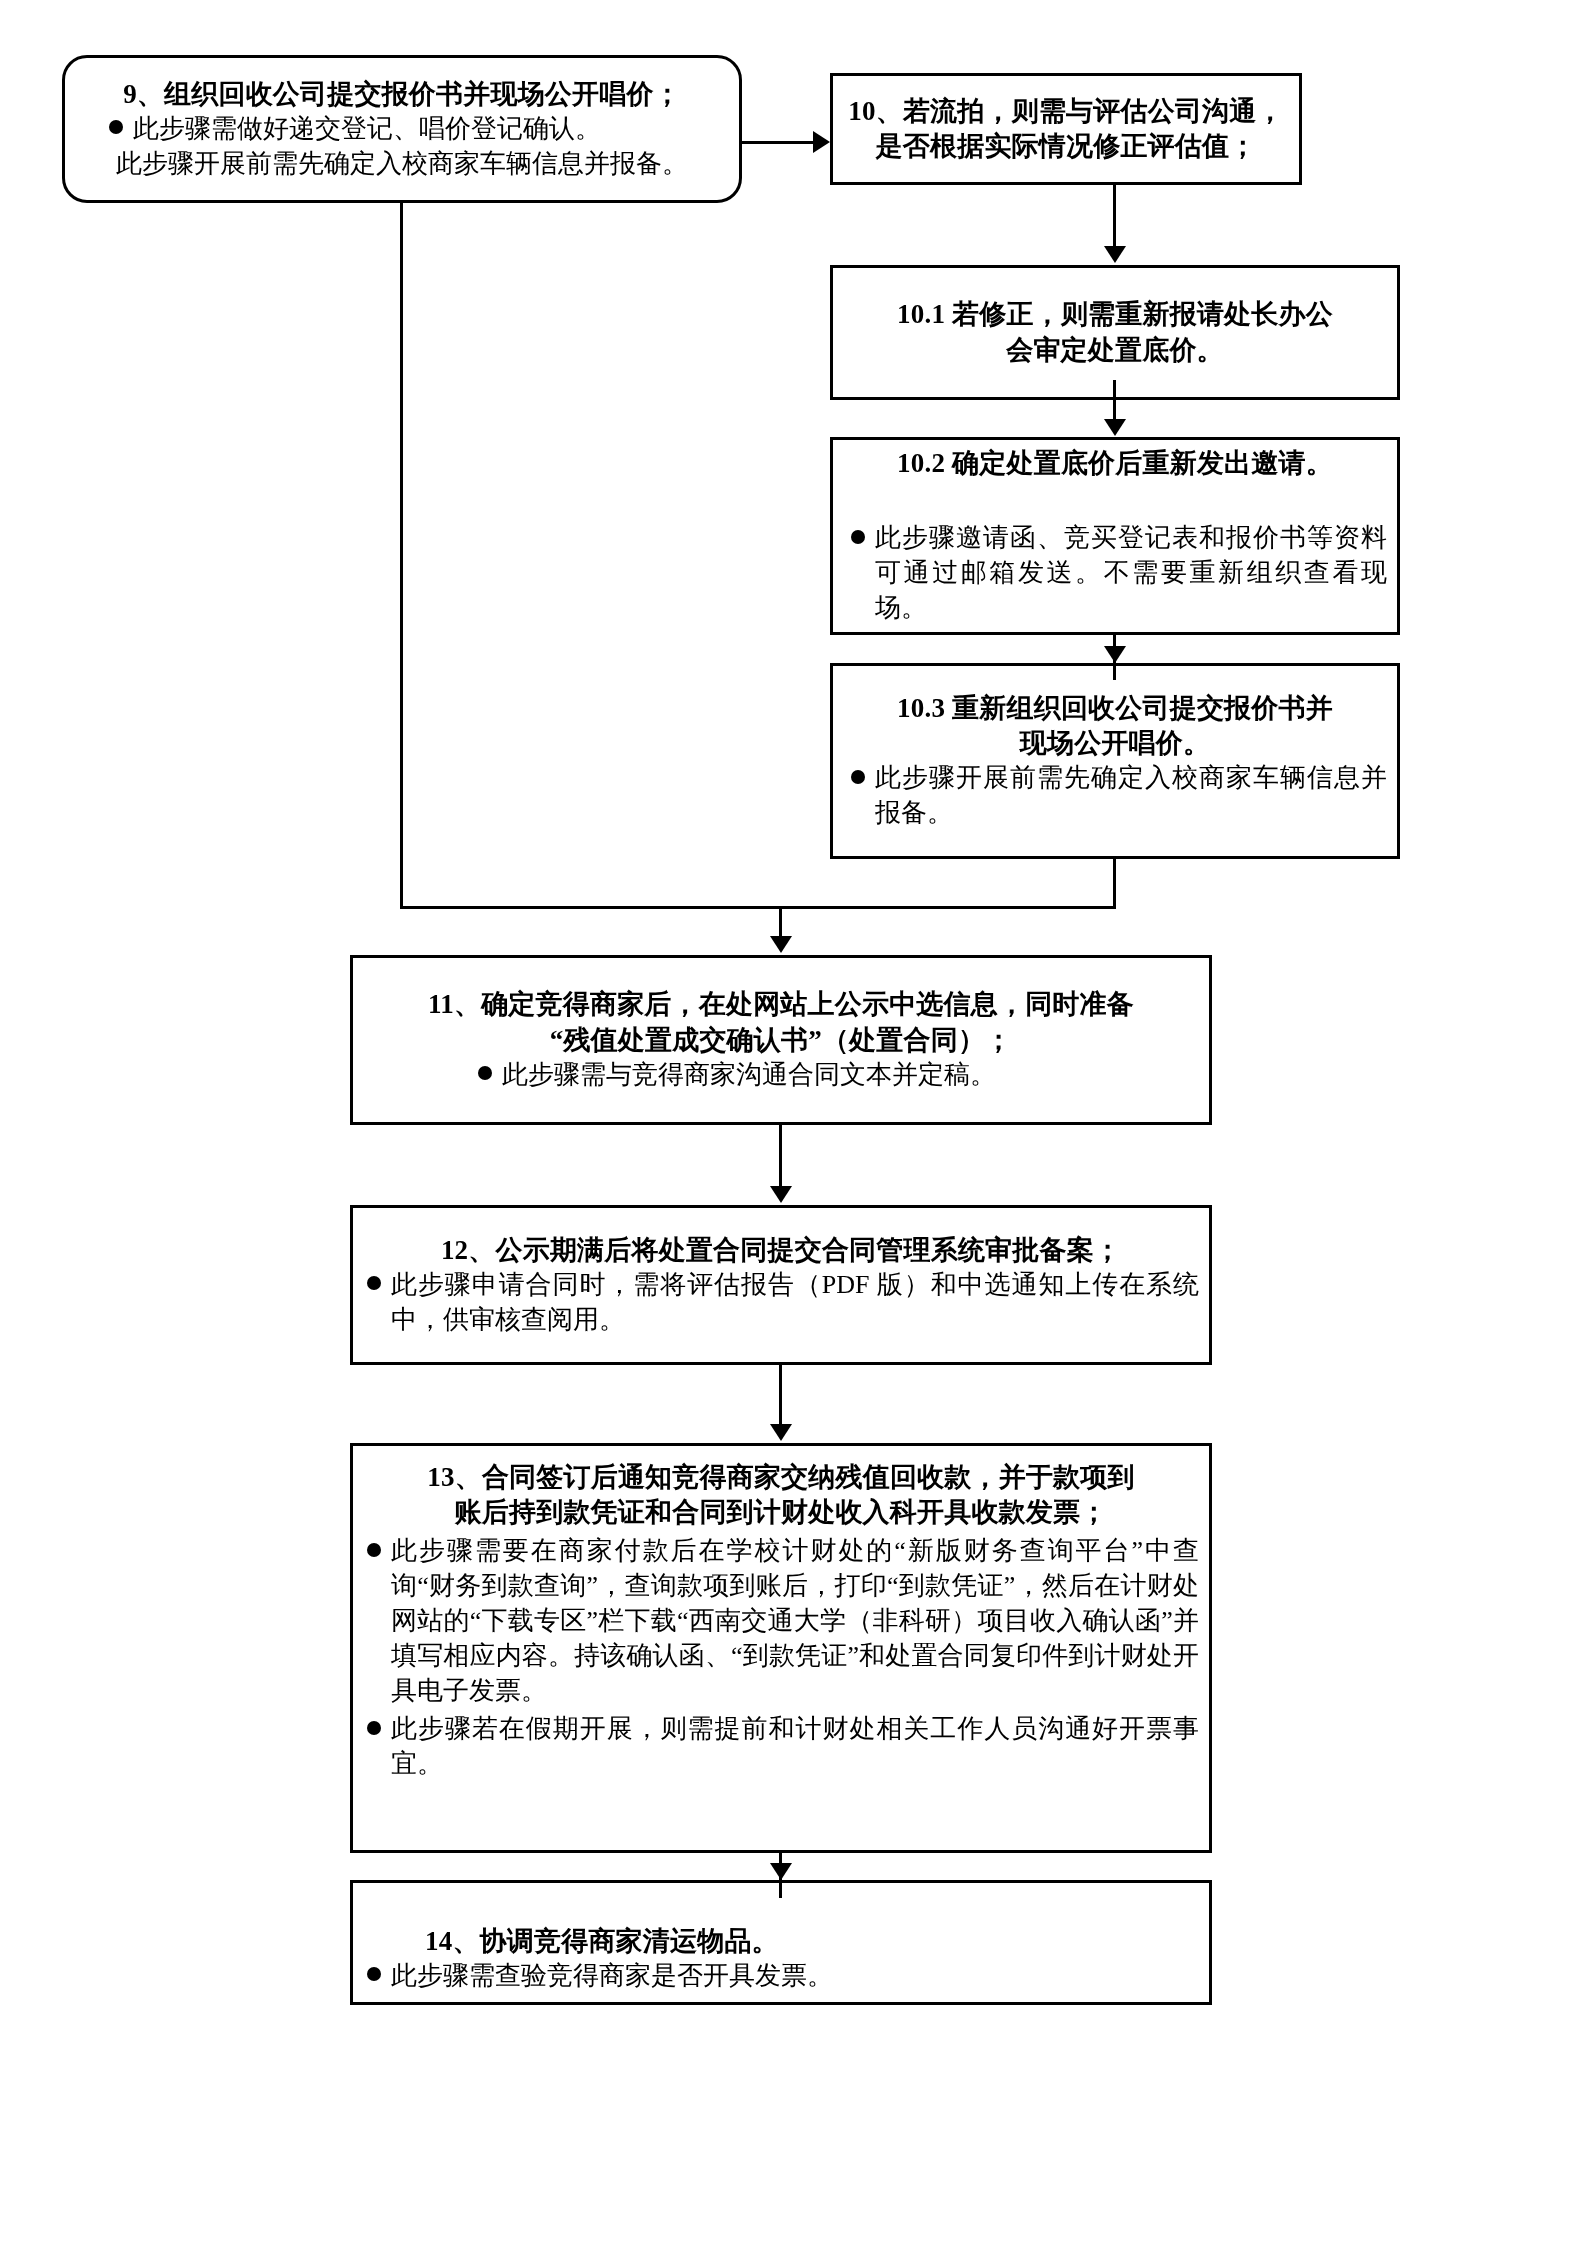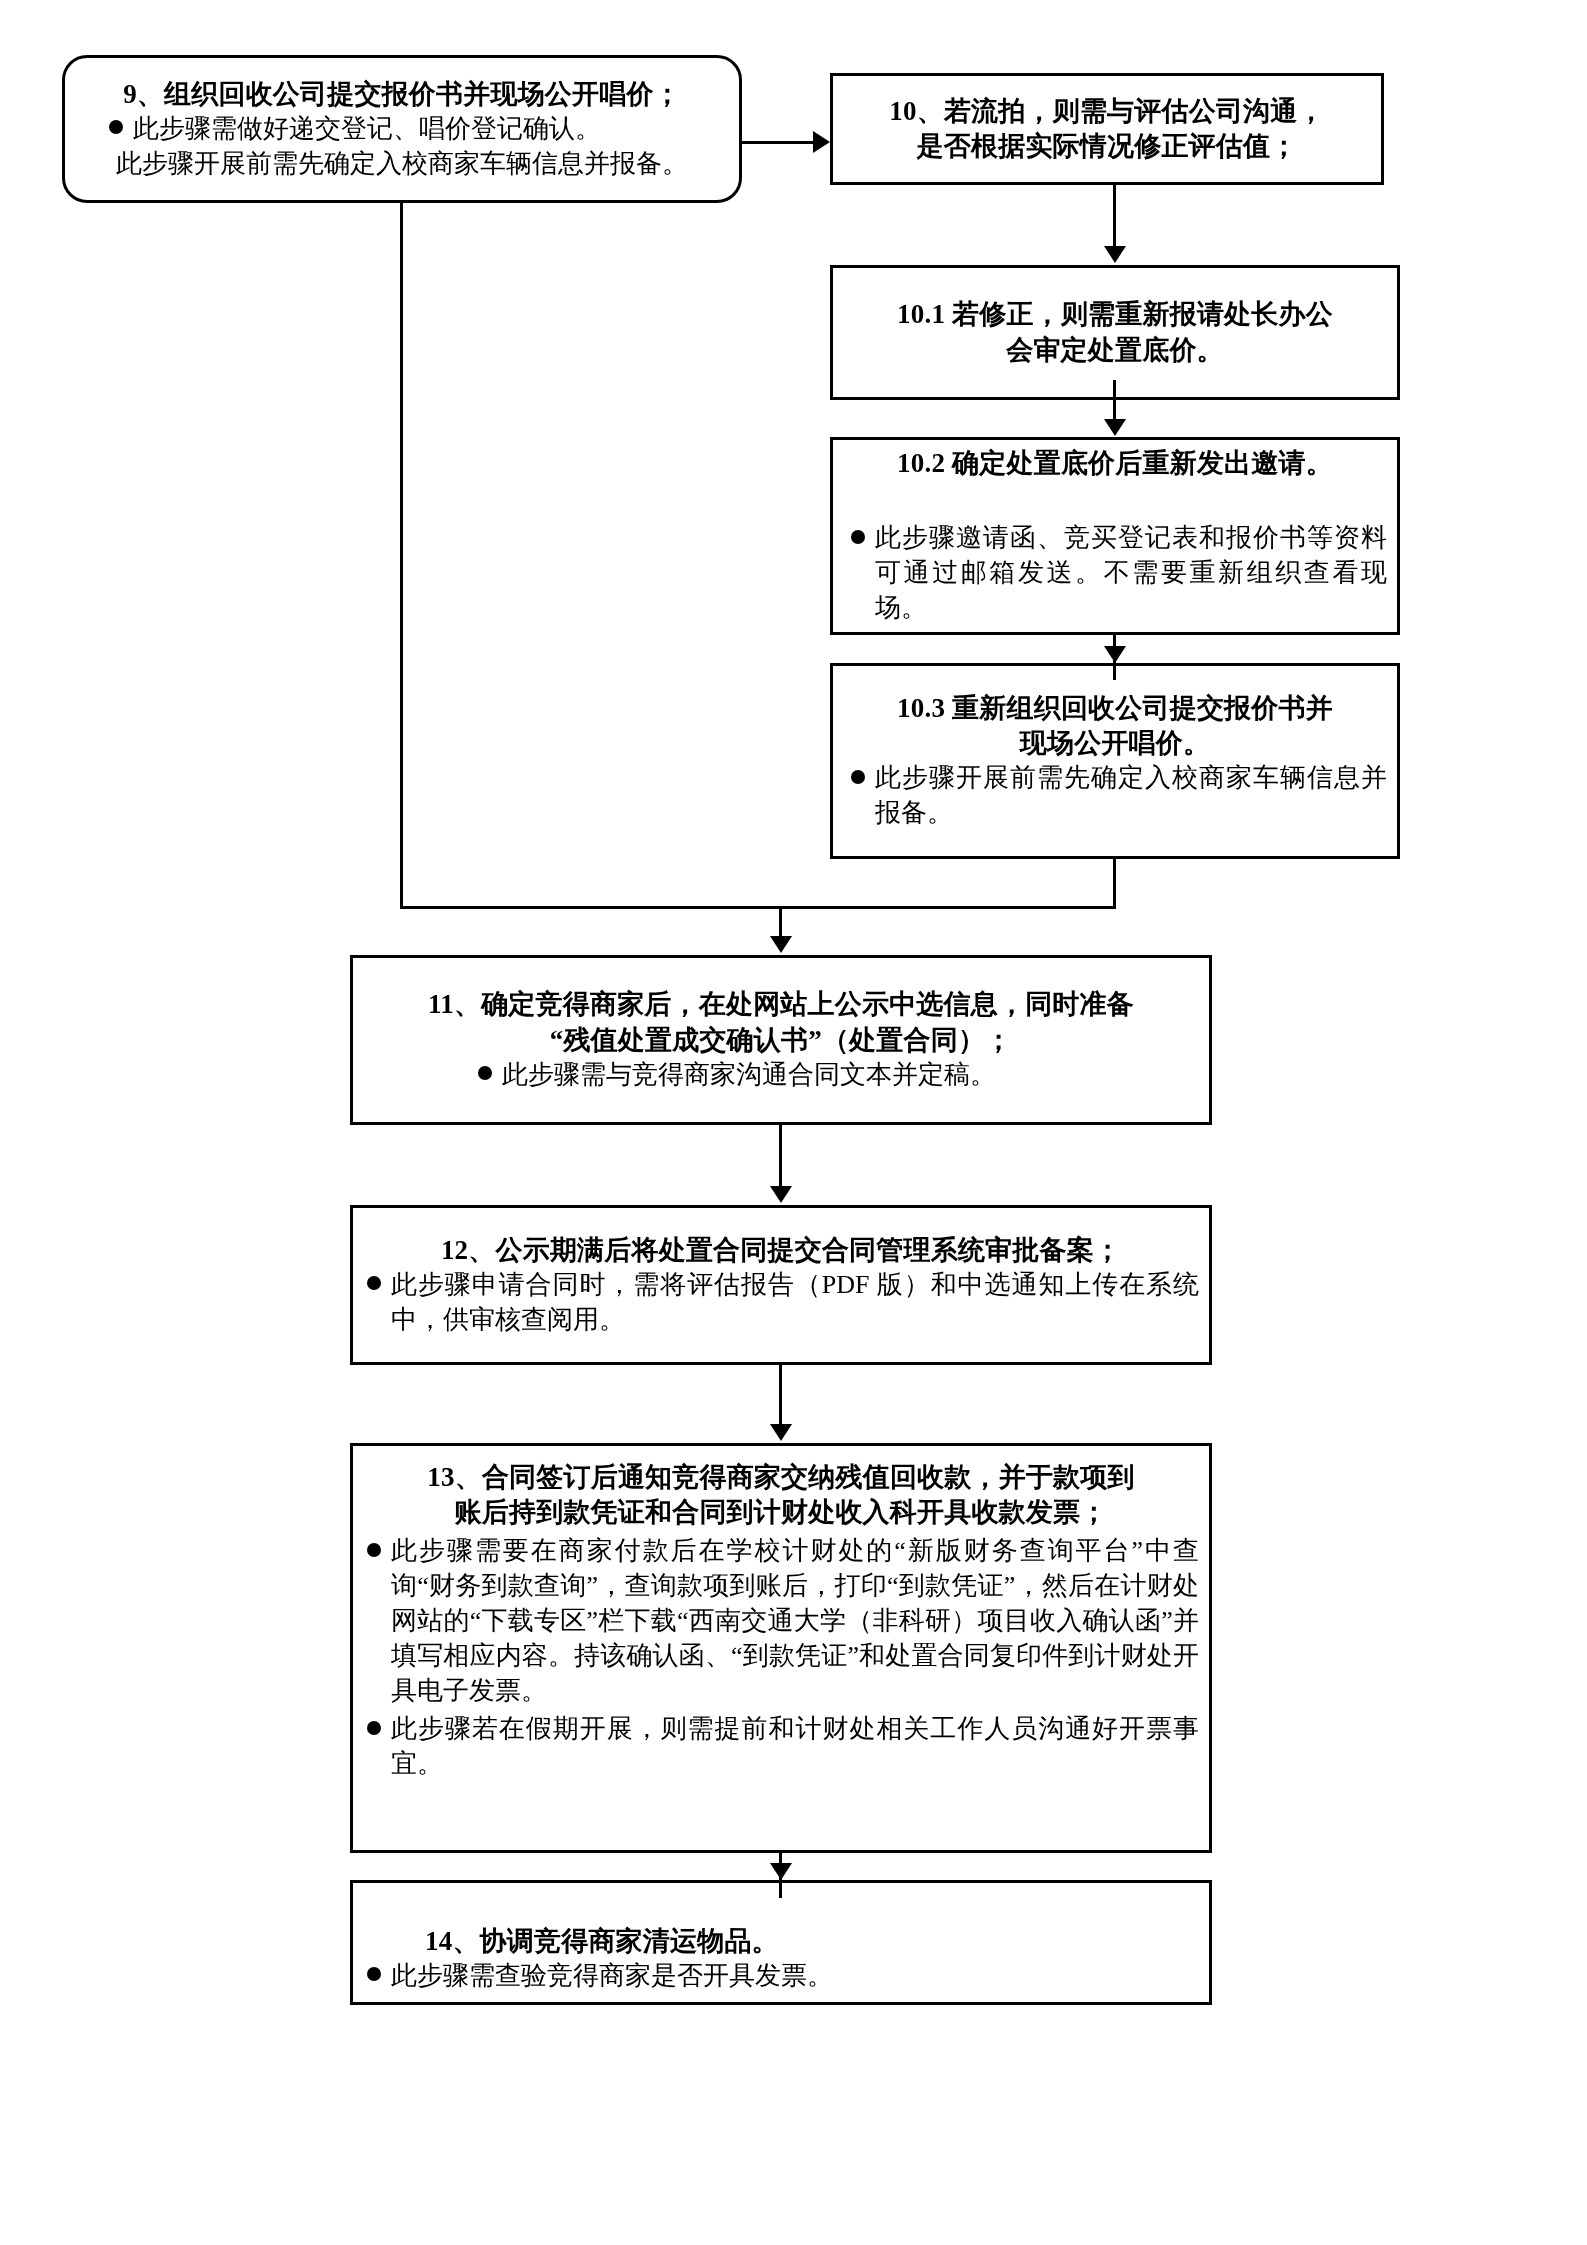--- a/index.html
+++ b/index.html
@@ -113,21 +113,21 @@
 
   <div class="node" style="left:62px; top:55px; width:680px; height:148px;border-radius:25px;">
     <div class="title fs-b">9、组织回收公司提交报价书并现场公开唱价；</div>
     <div class="bullet-row ind-1">
       <span class="bullet-dot"></span>
       <span class="bullet-text fs-t">此步骤需做好递交登记、唱价登记确认。</span>
     </div>
     <div class="plain fs-t">此步骤开展前需先确定入校商家车辆信息并报备。</div>
   </div>
 
-  <div class="node" style="left:830px; top:73px; width:554px; height:112px;">
+  <div class="node" style="left:830px; top:73px; width:472px; height:112px;">
     <div class="title fs-b">10、若流拍，则需与评估公司沟通，</div>
     <div class="title fs-b">是否根据实际情况修正评估值；</div>
   </div>
 
   <div class="node" style="left:830px; top:265px; width:570px; height:135px;">
     <div class="title fs-b">10.1 若修正，则需重新报请处长办公</div>
     <div class="title fs-b">会审定处置底价。</div>
   </div>
 
   <div class="node" style="left:830px; top:437px; width:570px; height:198px;gap:40px;">

